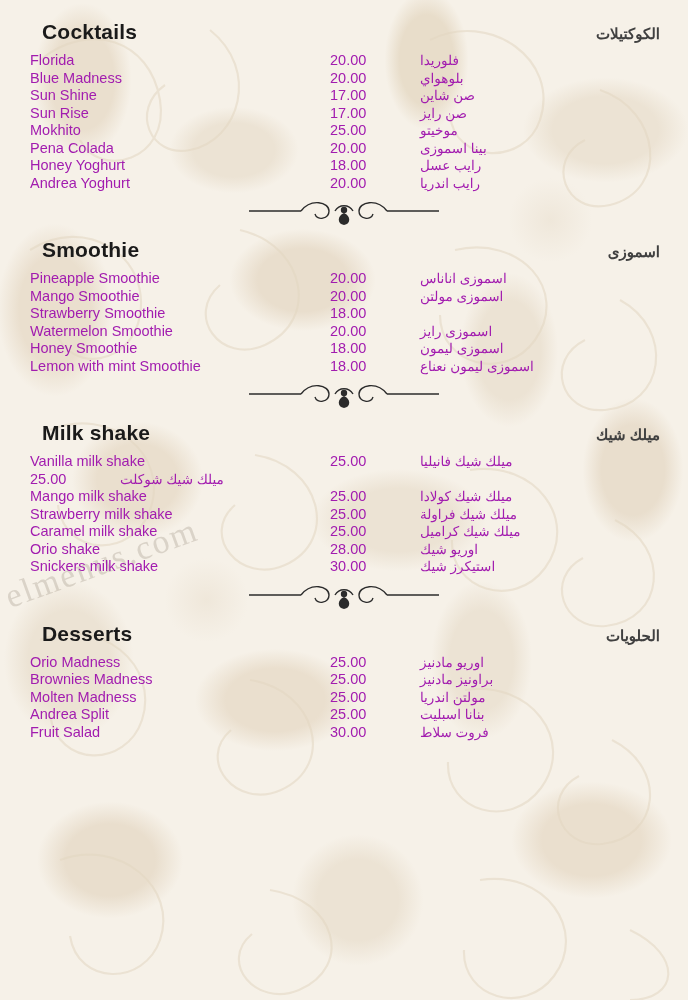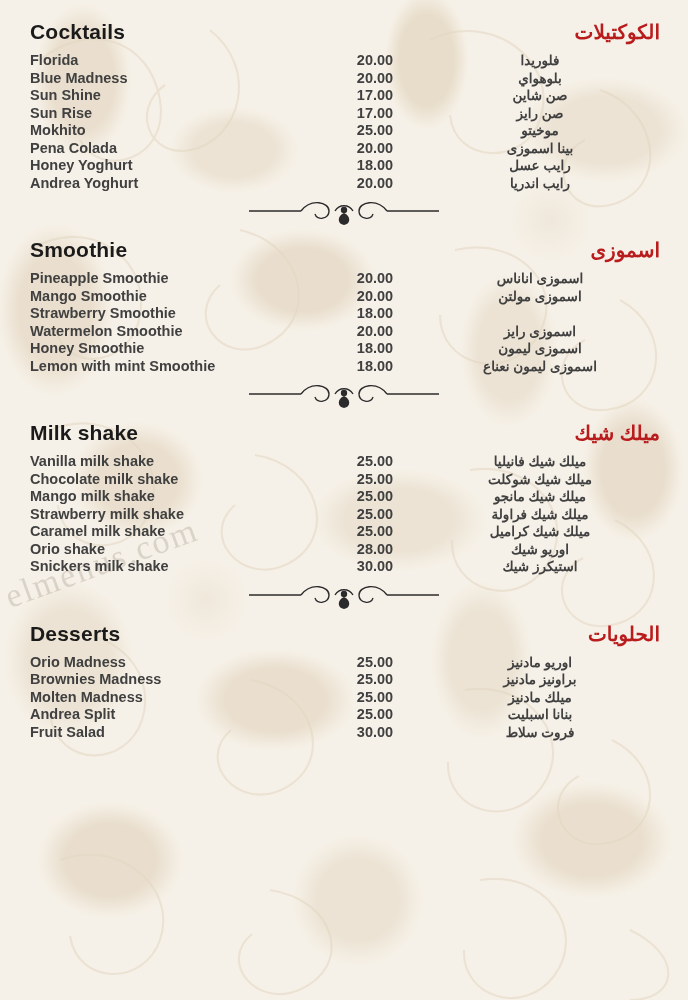--- a/index.html
+++ b/index.html
@@ -73,57 +73,57 @@
     padding: 20px 22px 0 22px;
   }
   .section {
     margin-bottom: 0;
   }
   .section-head {
     display: flex;
     align-items: baseline;
     justify-content: space-between;
     padding: 0 6px 2px 8px;
+    margin-left: 12px;
   }
   .section-title-en {
     font-size: 21px;
     font-weight: bold;
     color: #1a1a1a;
     letter-spacing: 0.2px;
   }
   .section-title-ar {
-    font-size: 20px;
+    font-size: 15px;
     font-weight: bold;
-    color: #b91c1c;
+    color: #404040;
     direction: rtl;
   }
   .items {
     margin-top: 6px;
     padding: 0 6px 0 8px;
   }
   .item-row {
     display: flex;
     align-items: baseline;
     line-height: 17.5px;
     font-size: 14.5px;
-    color: #404040;
-    font-weight: bold;
+    color: #a21caf;
   }
   .item-en {
     flex: 0 0 300px;
     white-space: nowrap;
   }
   .item-price {
     flex: 0 0 90px;
-    text-align: center;
+    text-align: left;
     white-space: nowrap;
   }
   .item-ar {
     flex: 1 1 auto;
-    text-align: center;
+    text-align: left;
     direction: rtl;
     font-size: 13.5px;
     white-space: nowrap;
   }
   .divider {
     display: flex;
     align-items: center;
     justify-content: center;
     height: 46px;
   }
@@ -287,28 +287,27 @@
         <div class="section-title-en">Milk shake</div>
         <div class="section-title-ar">ميلك شيك</div>
       </div>
       <div class="items">
         <div class="item-row">
           <span class="item-en">Vanilla milk shake</span>
           <span class="item-price">25.00</span>
           <span class="item-ar">ميلك شيك فانيليا</span>
         </div>
         <div class="item-row">
-          <span class="item-en">Chocolate milk shake</span>
           <span class="item-price">25.00</span>
           <span class="item-ar">ميلك شيك شوكلت</span>
         </div>
         <div class="item-row">
           <span class="item-en">Mango milk shake</span>
           <span class="item-price">25.00</span>
-          <span class="item-ar">ميلك شيك مانجو</span>
+          <span class="item-ar">ميلك شيك كولادا</span>
         </div>
         <div class="item-row">
           <span class="item-en">Strawberry milk shake</span>
           <span class="item-price">25.00</span>
           <span class="item-ar">ميلك شيك فراولة</span>
         </div>
         <div class="item-row">
           <span class="item-en">Caramel milk shake</span>
           <span class="item-price">25.00</span>
           <span class="item-ar">ميلك شيك كراميل</span>
@@ -352,21 +351,21 @@
           <span class="item-ar">اوريو مادنيز</span>
         </div>
         <div class="item-row">
           <span class="item-en">Brownies Madness</span>
           <span class="item-price">25.00</span>
           <span class="item-ar">براونيز مادنيز</span>
         </div>
         <div class="item-row">
           <span class="item-en">Molten Madness</span>
           <span class="item-price">25.00</span>
-          <span class="item-ar">ميلك مادنيز</span>
+          <span class="item-ar">مولتن اندريا</span>
         </div>
         <div class="item-row">
           <span class="item-en">Andrea Split</span>
           <span class="item-price">25.00</span>
           <span class="item-ar">بنانا اسبليت</span>
         </div>
         <div class="item-row">
           <span class="item-en">Fruit Salad</span>
           <span class="item-price">30.00</span>
           <span class="item-ar">فروت سلاط</span>

